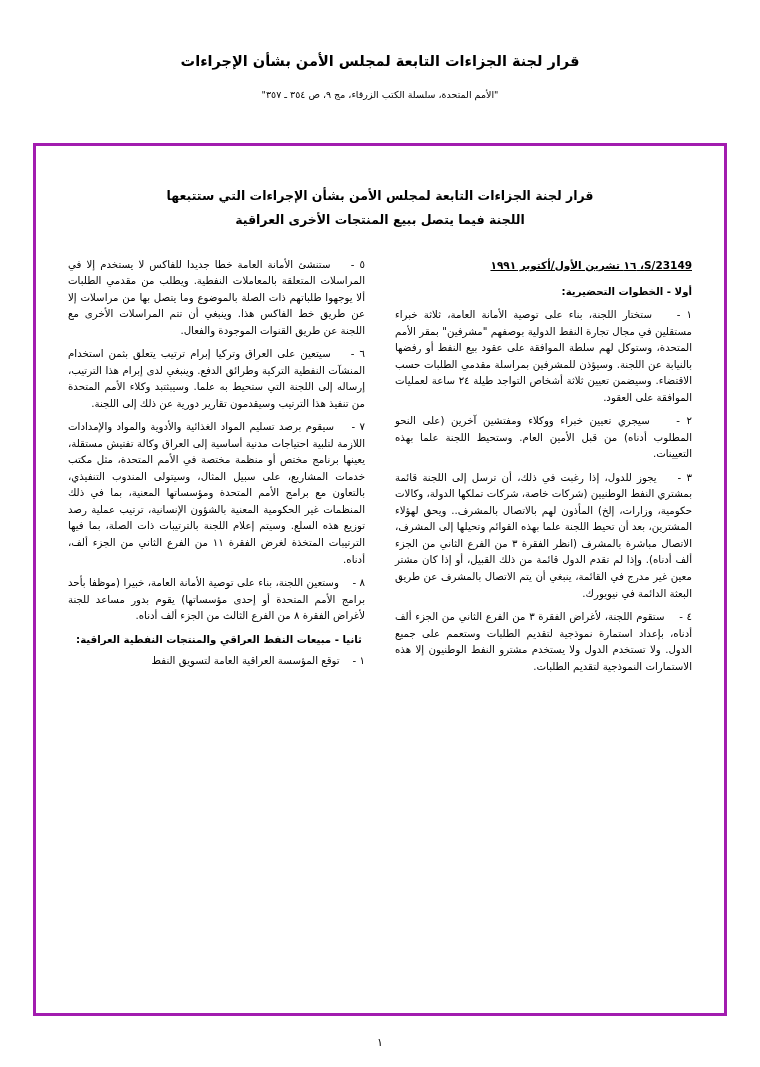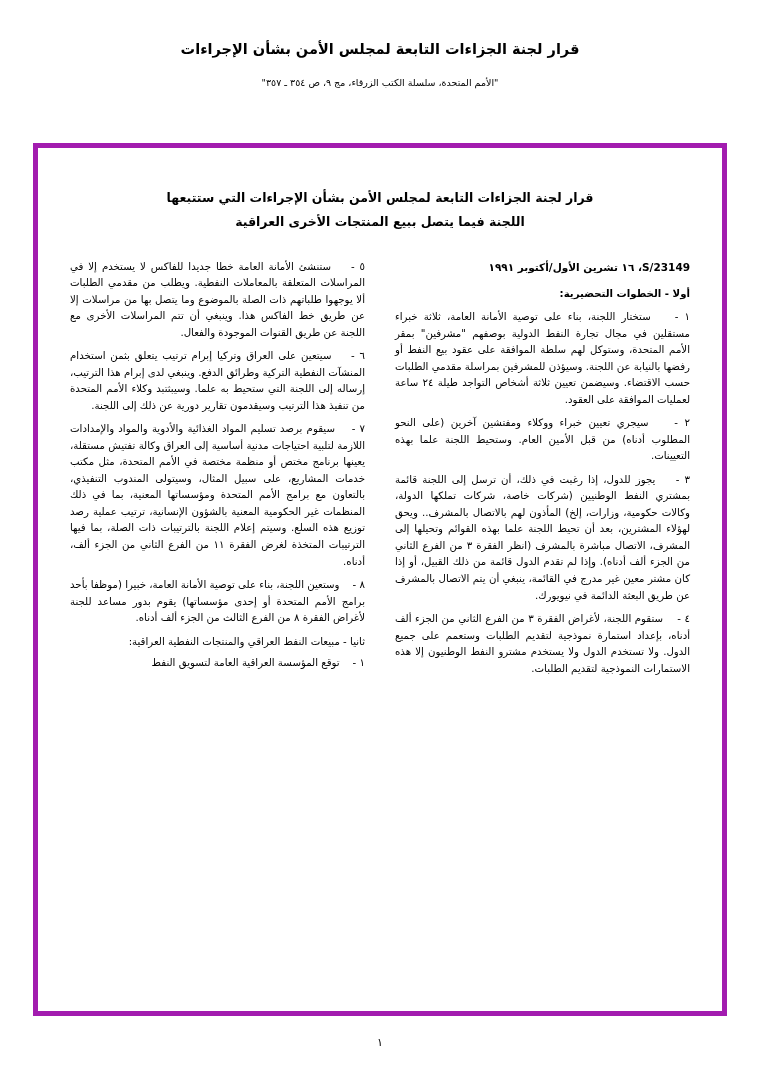--- a/index.html
+++ b/index.html
@@ -13,21 +13,21 @@
     font-family: "DejaVu Sans", sans-serif;
     color: #000000;
     position: relative;
     overflow: hidden;
   }
   .page {
     width: 760px;
     height: 1067px;
     position: relative;
     box-sizing: border-box;
-    padding: 0;
+    padding: 12px;
   }
 
   
   .doc-header {
     text-align: center;
     padding: 36px 60px 0 60px;
   }
   .doc-header .line1,
   .doc-header .line2 {
     font-weight: bold;
@@ -41,21 +41,21 @@
     line-height: 1.6;
   }
 
   
   .frame {
     position: absolute;
     top: 143px;
     right: 33px;
     left: 33px;
     bottom: 51px;
-    border: 5px solid #a21caf;
+    border: 3px solid #a21caf;
     box-sizing: border-box;
   }
   .frame-inner {
     padding: 38px 32px 20px 32px;
     height: 100%;
     box-sizing: border-box;
   }
 
   
   .inner-title {
@@ -83,34 +83,35 @@
   }
   .col p {
     margin: 0 0 7px 0;
   }
   .doc-ref {
     font-weight: bold;
     font-size: 10.5px;
     margin-bottom: 10px;
     text-align: right;
     direction: rtl;
+    text-decoration: underline;
   }
   .para-justified {
     text-align: justify;
     text-align-last: right;
   }
   .section-head {
     font-weight: bold;
     margin: 10px 0 7px 0;
     text-align: right;
   }
   .sub-head {
-    font-weight: normal;
+    font-weight: bold;
     margin: 6px 0 5px 5px;
-    text-align: right;
+    text-align: center;
   }
   .sub-head2 {
     font-weight: bold;
     margin: 5px 0 5px 0;
     text-align: center;
   }
   .item {
     text-align: justify;
   }
 

